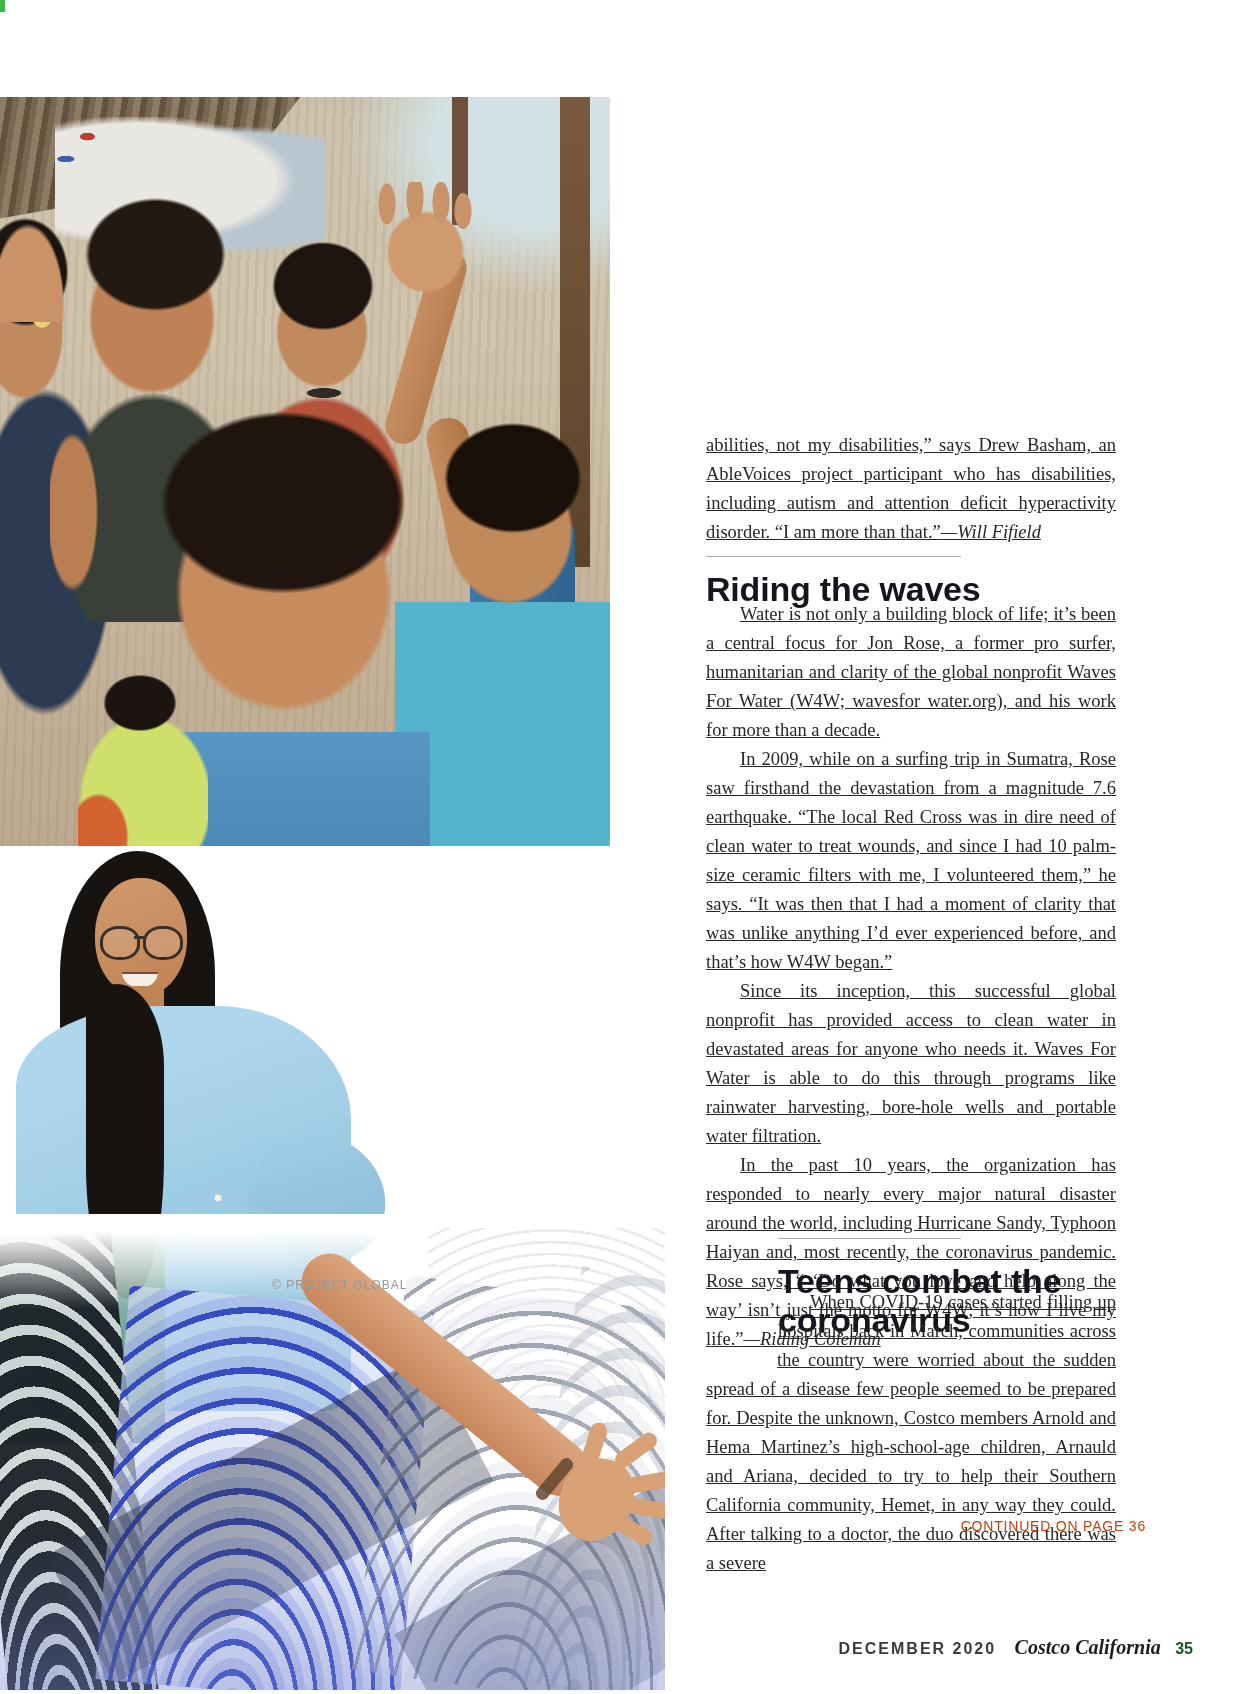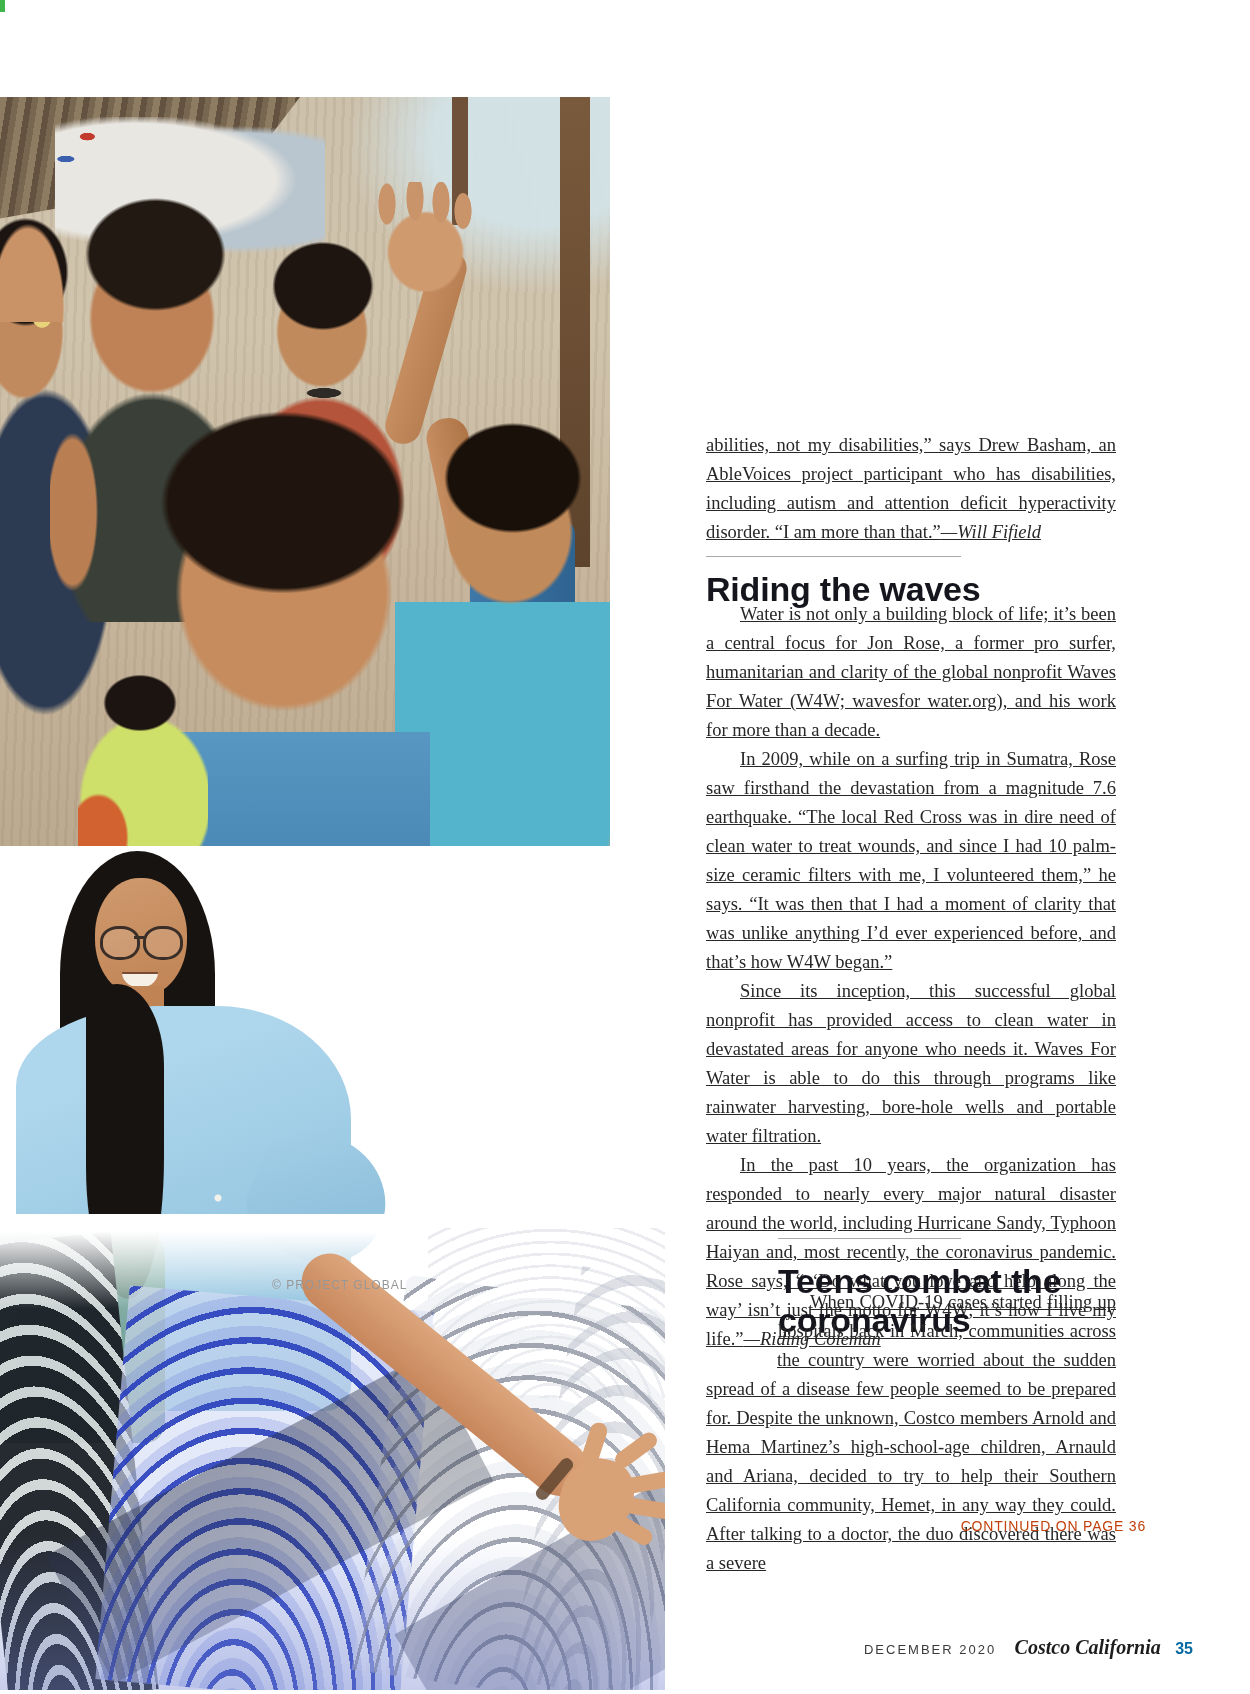--- a/index.html
+++ b/index.html
@@ -14,24 +14,24 @@
   .body-text p.noindent{text-indent:0;}
   .byline{font-style:italic;}
   .rule{height:1px;background:#a9a9a9;}
   h2.sec{margin:0;font-family:"Liberation Sans","DejaVu Sans",sans-serif;
          font-weight:bold;font-size:34px;letter-spacing:-0.2px;color:#15151d;}
   .wrap-step{float:left;clear:left;height:29px;}
 
   .continued{font-family:"Liberation Sans","DejaVu Sans",sans-serif;font-size:14px;
              letter-spacing:.8px;color:#c2410c;text-align:right;}
   .footer{font-family:"Liberation Sans","DejaVu Sans",sans-serif;text-align:right;color:#3a3a3a;}
-  .footer .issue{font-weight:normal;font-size:13px;letter-spacing:2px;}
+  .footer .issue{font-weight:bold;font-size:16px;letter-spacing:2px;}
   .footer .mag{font-family:"Liberation Serif","DejaVu Serif",serif;font-style:italic;
                font-weight:bold;font-size:20px;color:#1d1d1d;margin-left:14px;}
-  .footer .pnum{font-weight:bold;font-size:16px;margin-left:10px;color:#0369a1;}
+  .footer .pnum{font-weight:bold;font-size:16px;margin-left:10px;color:#14532d;}
 
   .credit{font-family:"Liberation Sans","DejaVu Sans",sans-serif;font-size:12px;
           letter-spacing:1px;color:#979797;}
 
   .caption{font-family:"Liberation Sans","DejaVu Sans",sans-serif;font-size:19px;
            line-height:26px;color:#414141;}
   .caption b{color:#2a2a2a;}
 
   
   #photo1{left:0;top:97px;width:610px;height:773px;overflow:hidden;

